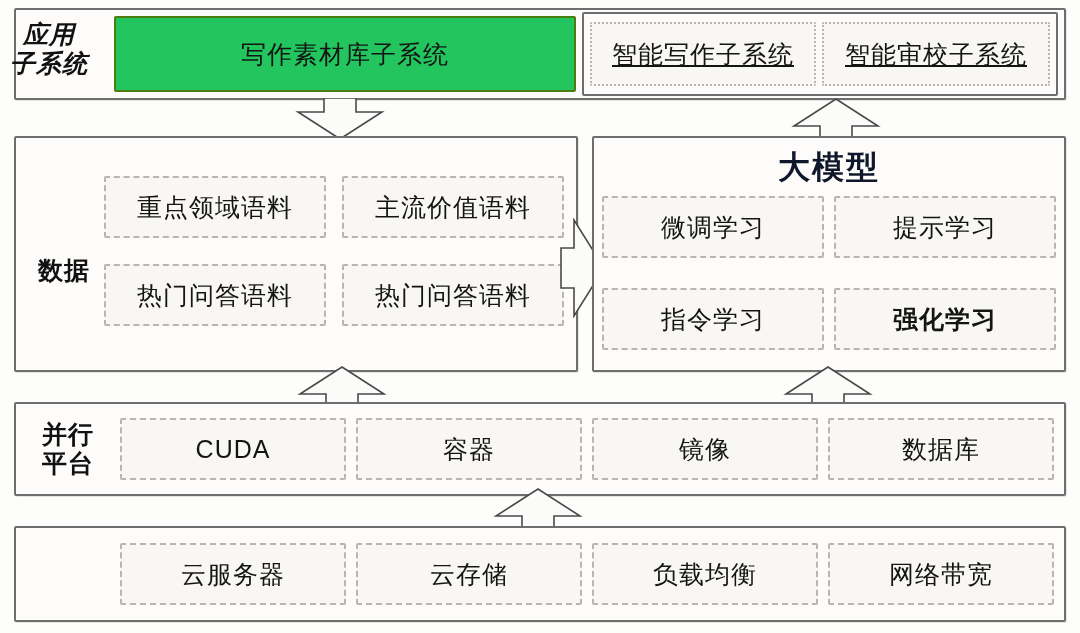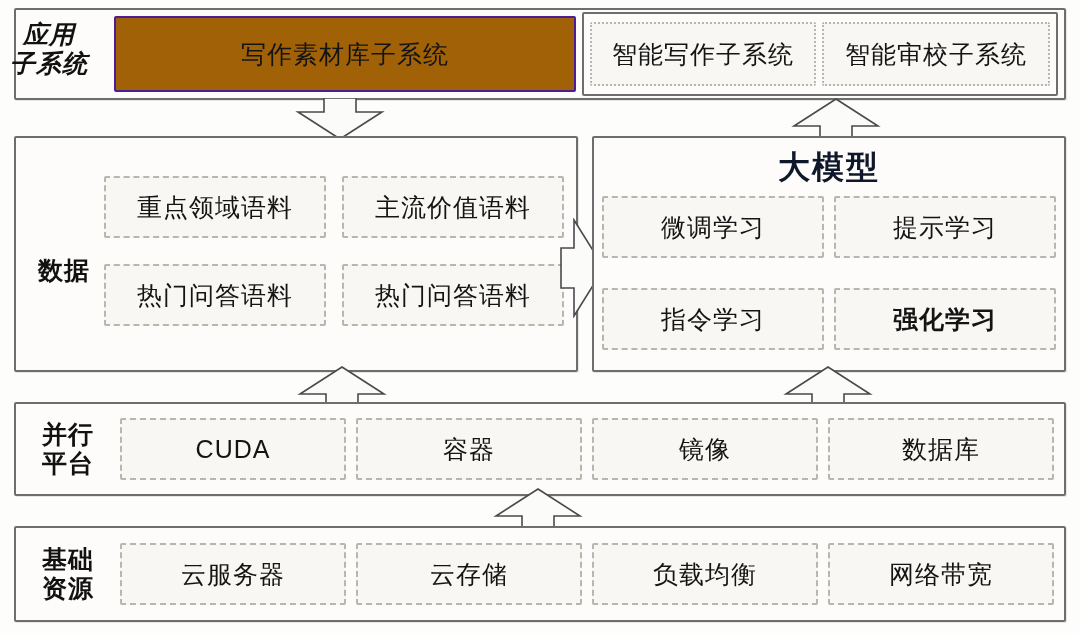--- a/index.html
+++ b/index.html
@@ -48,22 +48,22 @@
     align-items:center;
     justify-content:center;
     background:#f8f7f4;
     font-size:25px;
     letter-spacing:1px;
     color:#141414;
     text-align:center;
     border-radius:2px;
   }
   .box.dashed{ border:2px dashed #b9b6b1; }
-  .box.dotted{ border:2px dotted #b9b6b1; }
-  .box.solid{ border:2px solid #4c1d95; background:#a16207; }
+  .box.dotted{ border:2px dotted #b9b6b1;text-decoration:underline; }
+  .box.solid{ border:2px solid #4d7c0f; background:#22c55e; }
   .box.group{ border:2px solid #6e6e6e; background:#fdfcfa; }
 
   .bigmodel-title{
     position:absolute;
     text-align:center;
     font-weight:bold;
     font-size:32px;
     letter-spacing:2px;
     color:#0f172a;
   }
@@ -164,24 +164,20 @@
   <div class="box dashed" style="left:828px;top:418px;width:226px;height:62px;">数据库</div>
 
   <div class="arrow" style="left:492px;top:488px;width:92px;height:42px;">
     <svg width="92" height="42" viewBox="0 0 92 42">
       <polygon points="46,1 88,28 62,28 62,41 30,41 30,28 4,28" fill="#fbfbfa" stroke="#4a4a4a" stroke-width="1.6" stroke-linejoin="miter"></polygon>
     </svg>
   </div>
 
   <div class="layer" style="left:14px;top:526px;width:1052px;height:96px;"></div>
 
-  <div class="layer-label" style="left:22px;top:526px;width:92px;height:96px;">
-    <span>基础</span>
-    <span>资源</span>
-  </div>
 
   <div class="box dashed" style="left:120px;top:543px;width:226px;height:62px;">云服务器</div>
 
   <div class="box dashed" style="left:356px;top:543px;width:226px;height:62px;">云存储</div>
 
   <div class="box dashed" style="left:592px;top:543px;width:226px;height:62px;">负载均衡</div>
 
   <div class="box dashed" style="left:828px;top:543px;width:226px;height:62px;">网络带宽</div>
 
 </div>

